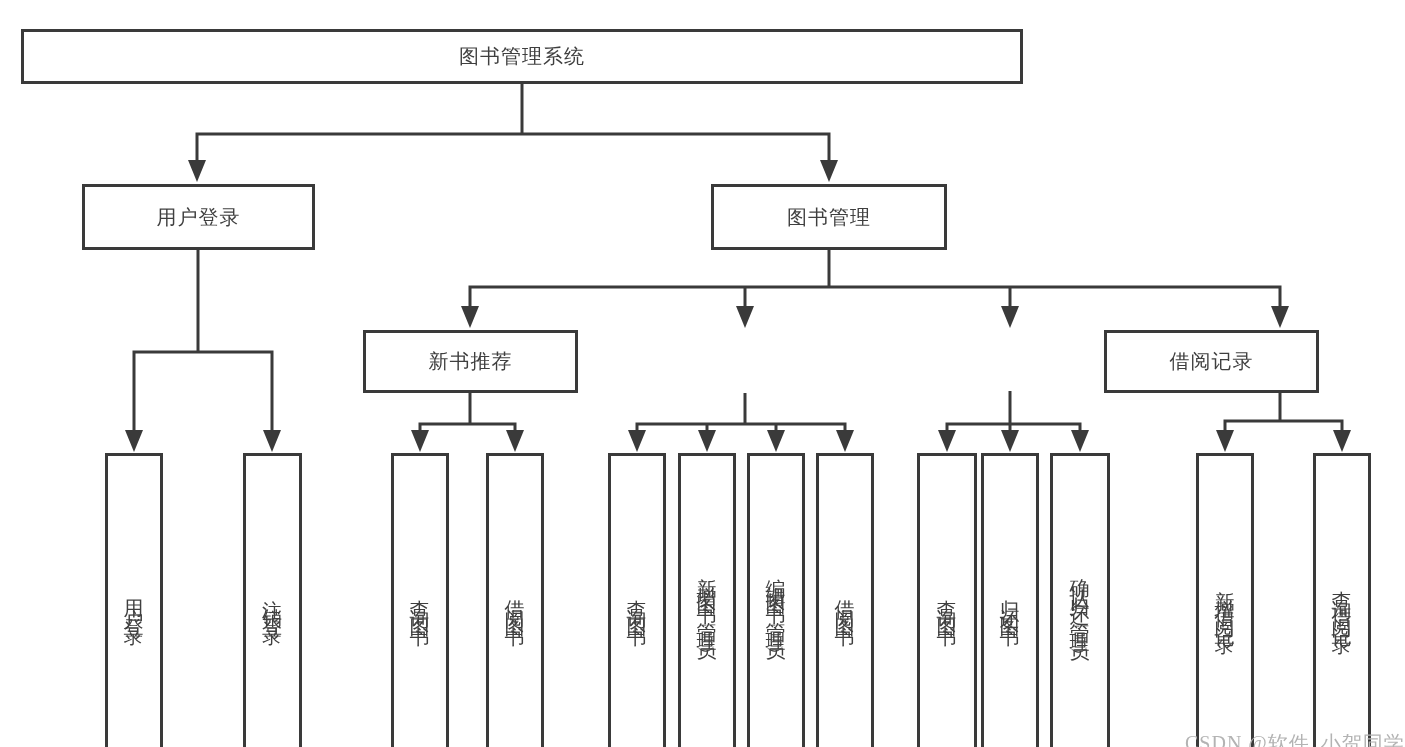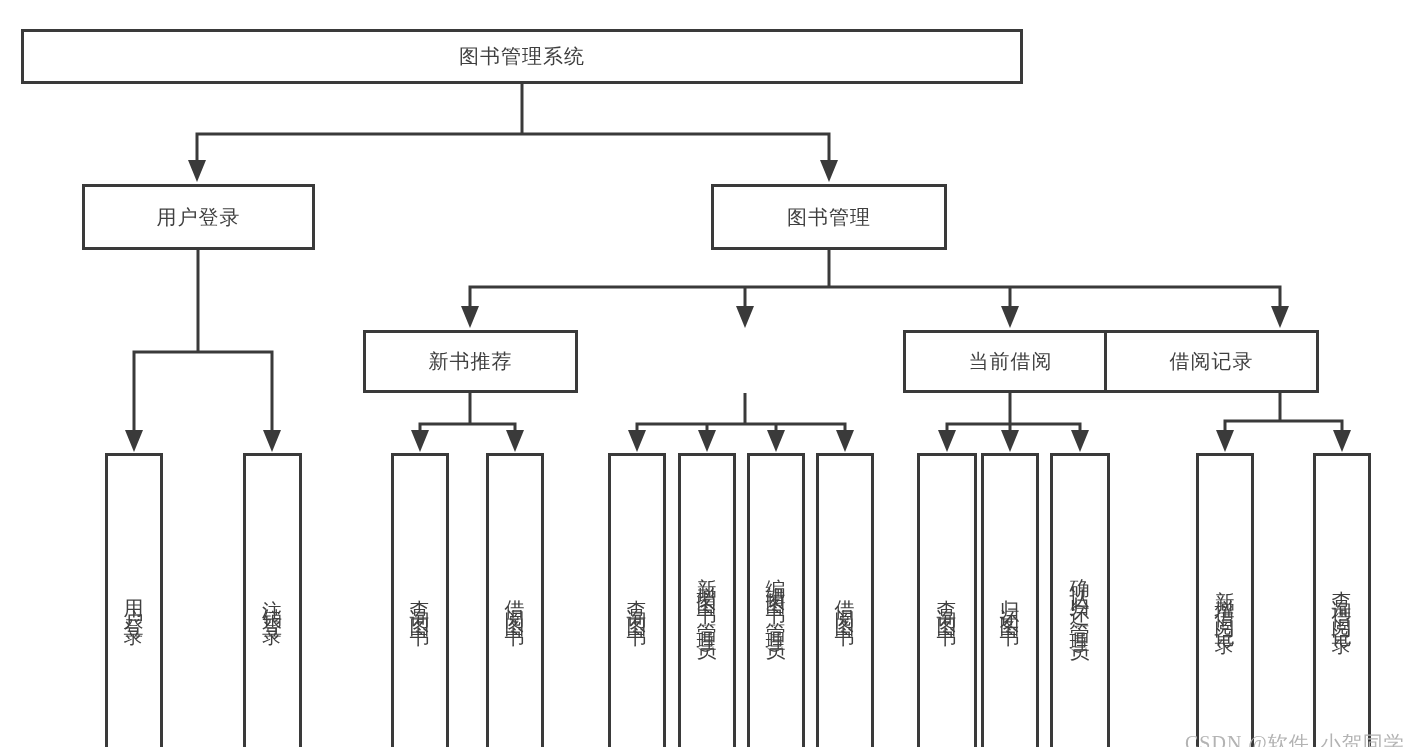--- a/index.html
+++ b/index.html
@@ -119,23 +119,20 @@
   <div class="box h" style="left:82px; top:168px; width:233px; height:66px">
     <span>用户登录</span>
   </div>
   <div class="box h" style="left:711px; top:168px; width:236px; height:66px">
     <span>图书管理</span>
   </div>
 
   <div class="box h" style="left:363px; top:314px; width:215px; height:63px">
     <span>新书推荐</span>
   </div>
-  <div class="box h" style="left:903px; top:314px; width:215px; height:63px">
-    <span>当前借阅</span>
-  </div>
   <div class="box h" style="left:1104px; top:314px; width:215px; height:63px">
     <span>借阅记录</span>
   </div>
 
   <div class="box v" style="left:105px; top:437px; width:58px; height:298px">
     <span>用户登录</span>
   </div>
   <div class="box v" style="left:243px; top:437px; width:59px; height:298px">
     <span>注销登录</span>
   </div>

